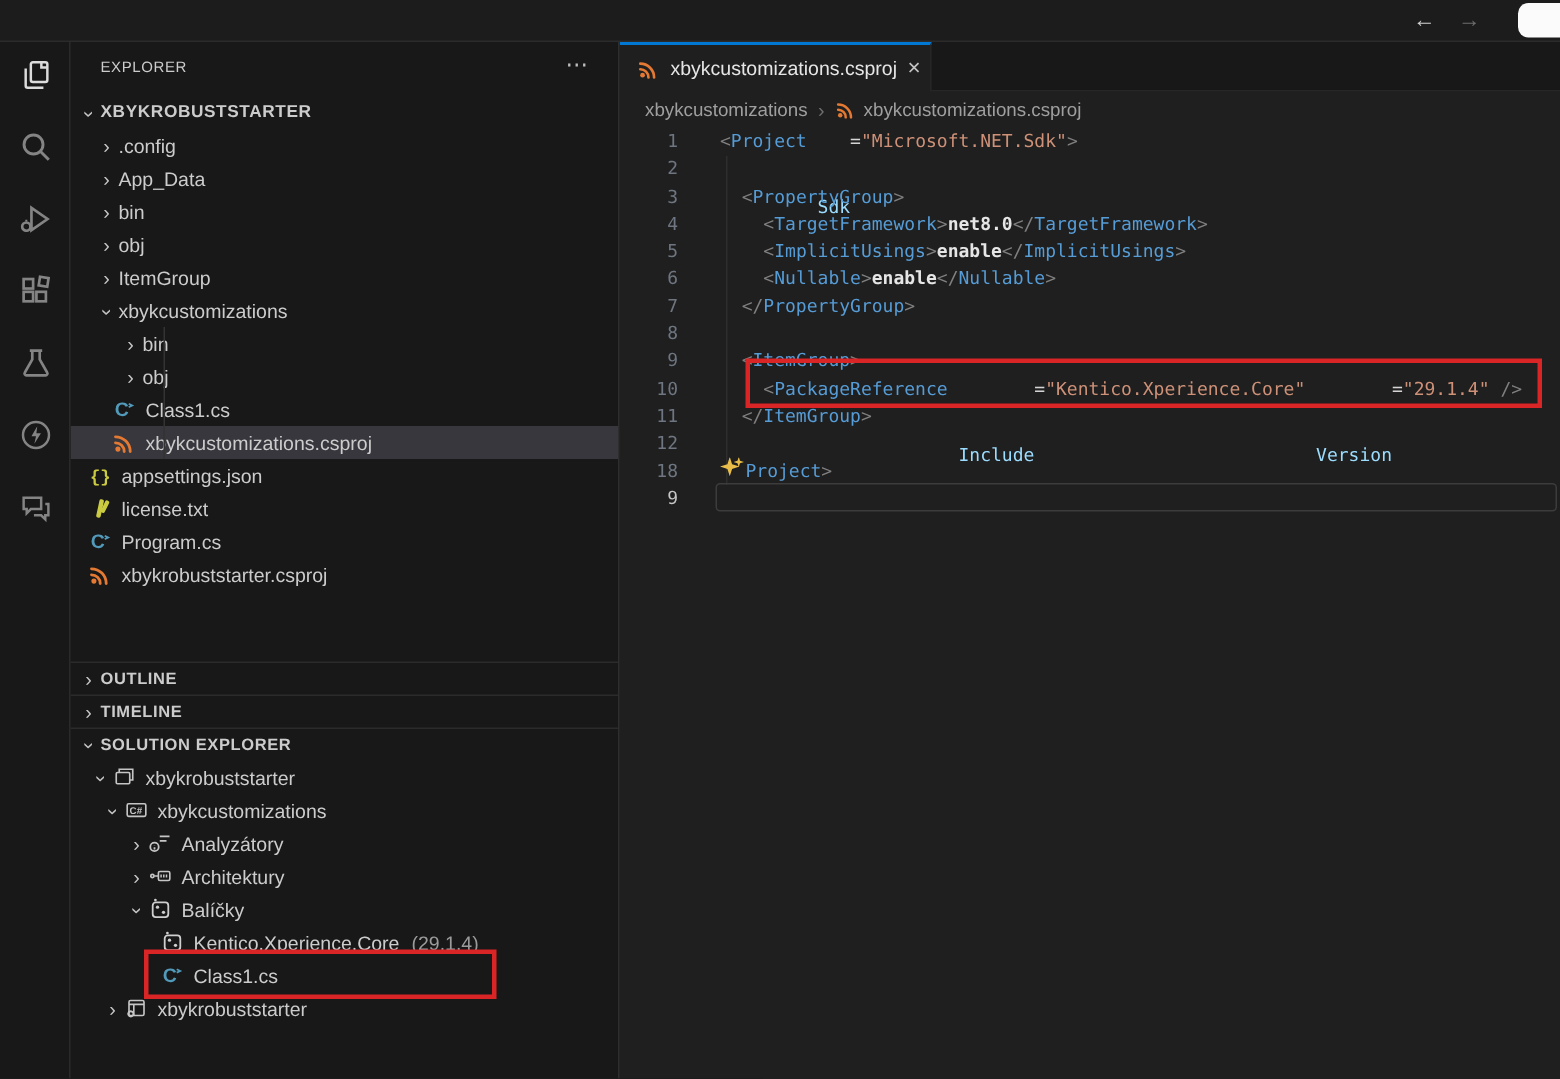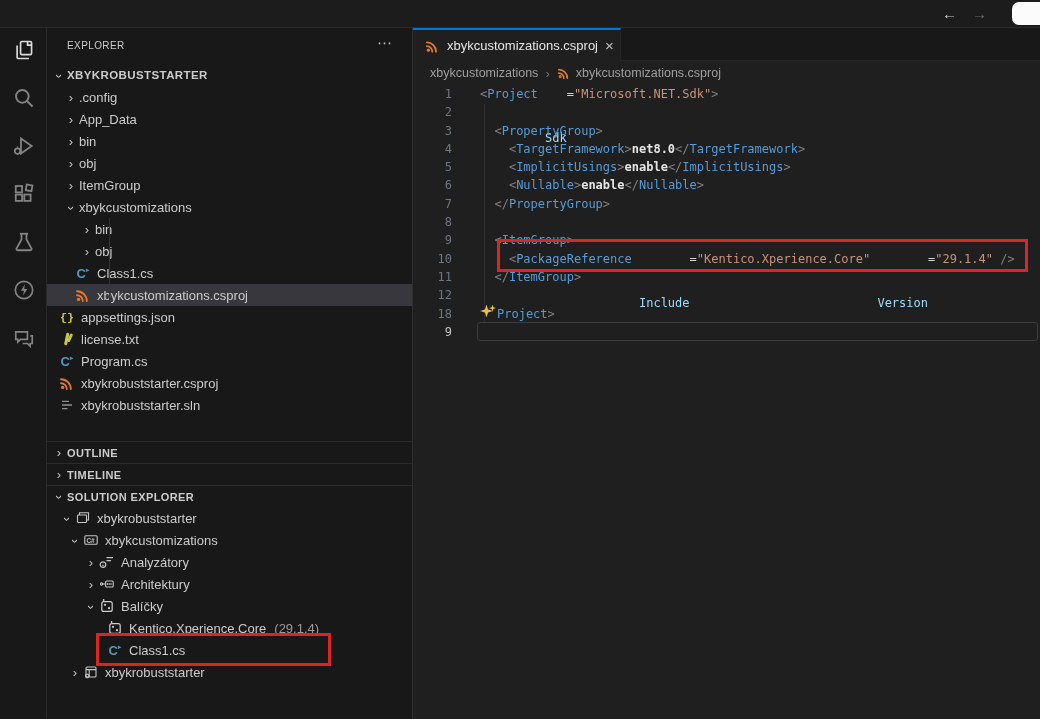--- a/index.html
+++ b/index.html
@@ -232,28 +232,20 @@
           <span>Program.cs</span>
         </div>
         <div class="row" style="padding-left: 12px;">
           <span class="fi">
             <svg viewBox="0 0 16 16" fill="none">
               <circle cx="3.6" cy="12.4" r="1.7" fill="#e37933"></circle>
               <path d="M2 8.2a5.8 5.8 0 0 1 5.8 5.8M2 4.2a9.8 9.8 0 0 1 9.8 9.8" stroke="#e37933" stroke-width="1.9" stroke-linecap="round"></path>
             </svg>
           </span>
           <span>xbykrobuststarter.csproj</span>
-        </div>
-        <div class="row" style="padding-left: 12px;">
-          <span class="fi">
-            <svg viewBox="0 0 16 16" fill="none" stroke="#8f8f8f" stroke-width="1.4">
-              <path d="M3 4.4h7M3 8h10M3 11.6h5.5"></path>
-            </svg>
-          </span>
-          <span>xbykrobuststarter.sln</span>
         </div>
       </div>
     <div class="sb-guide"></div>
 
     <div class="sections">
       <div class="sec-row">
         <span class="chev">›</span>
         <span class="sec-label">OUTLINE</span>
       </div>
       <div class="sec-row">

